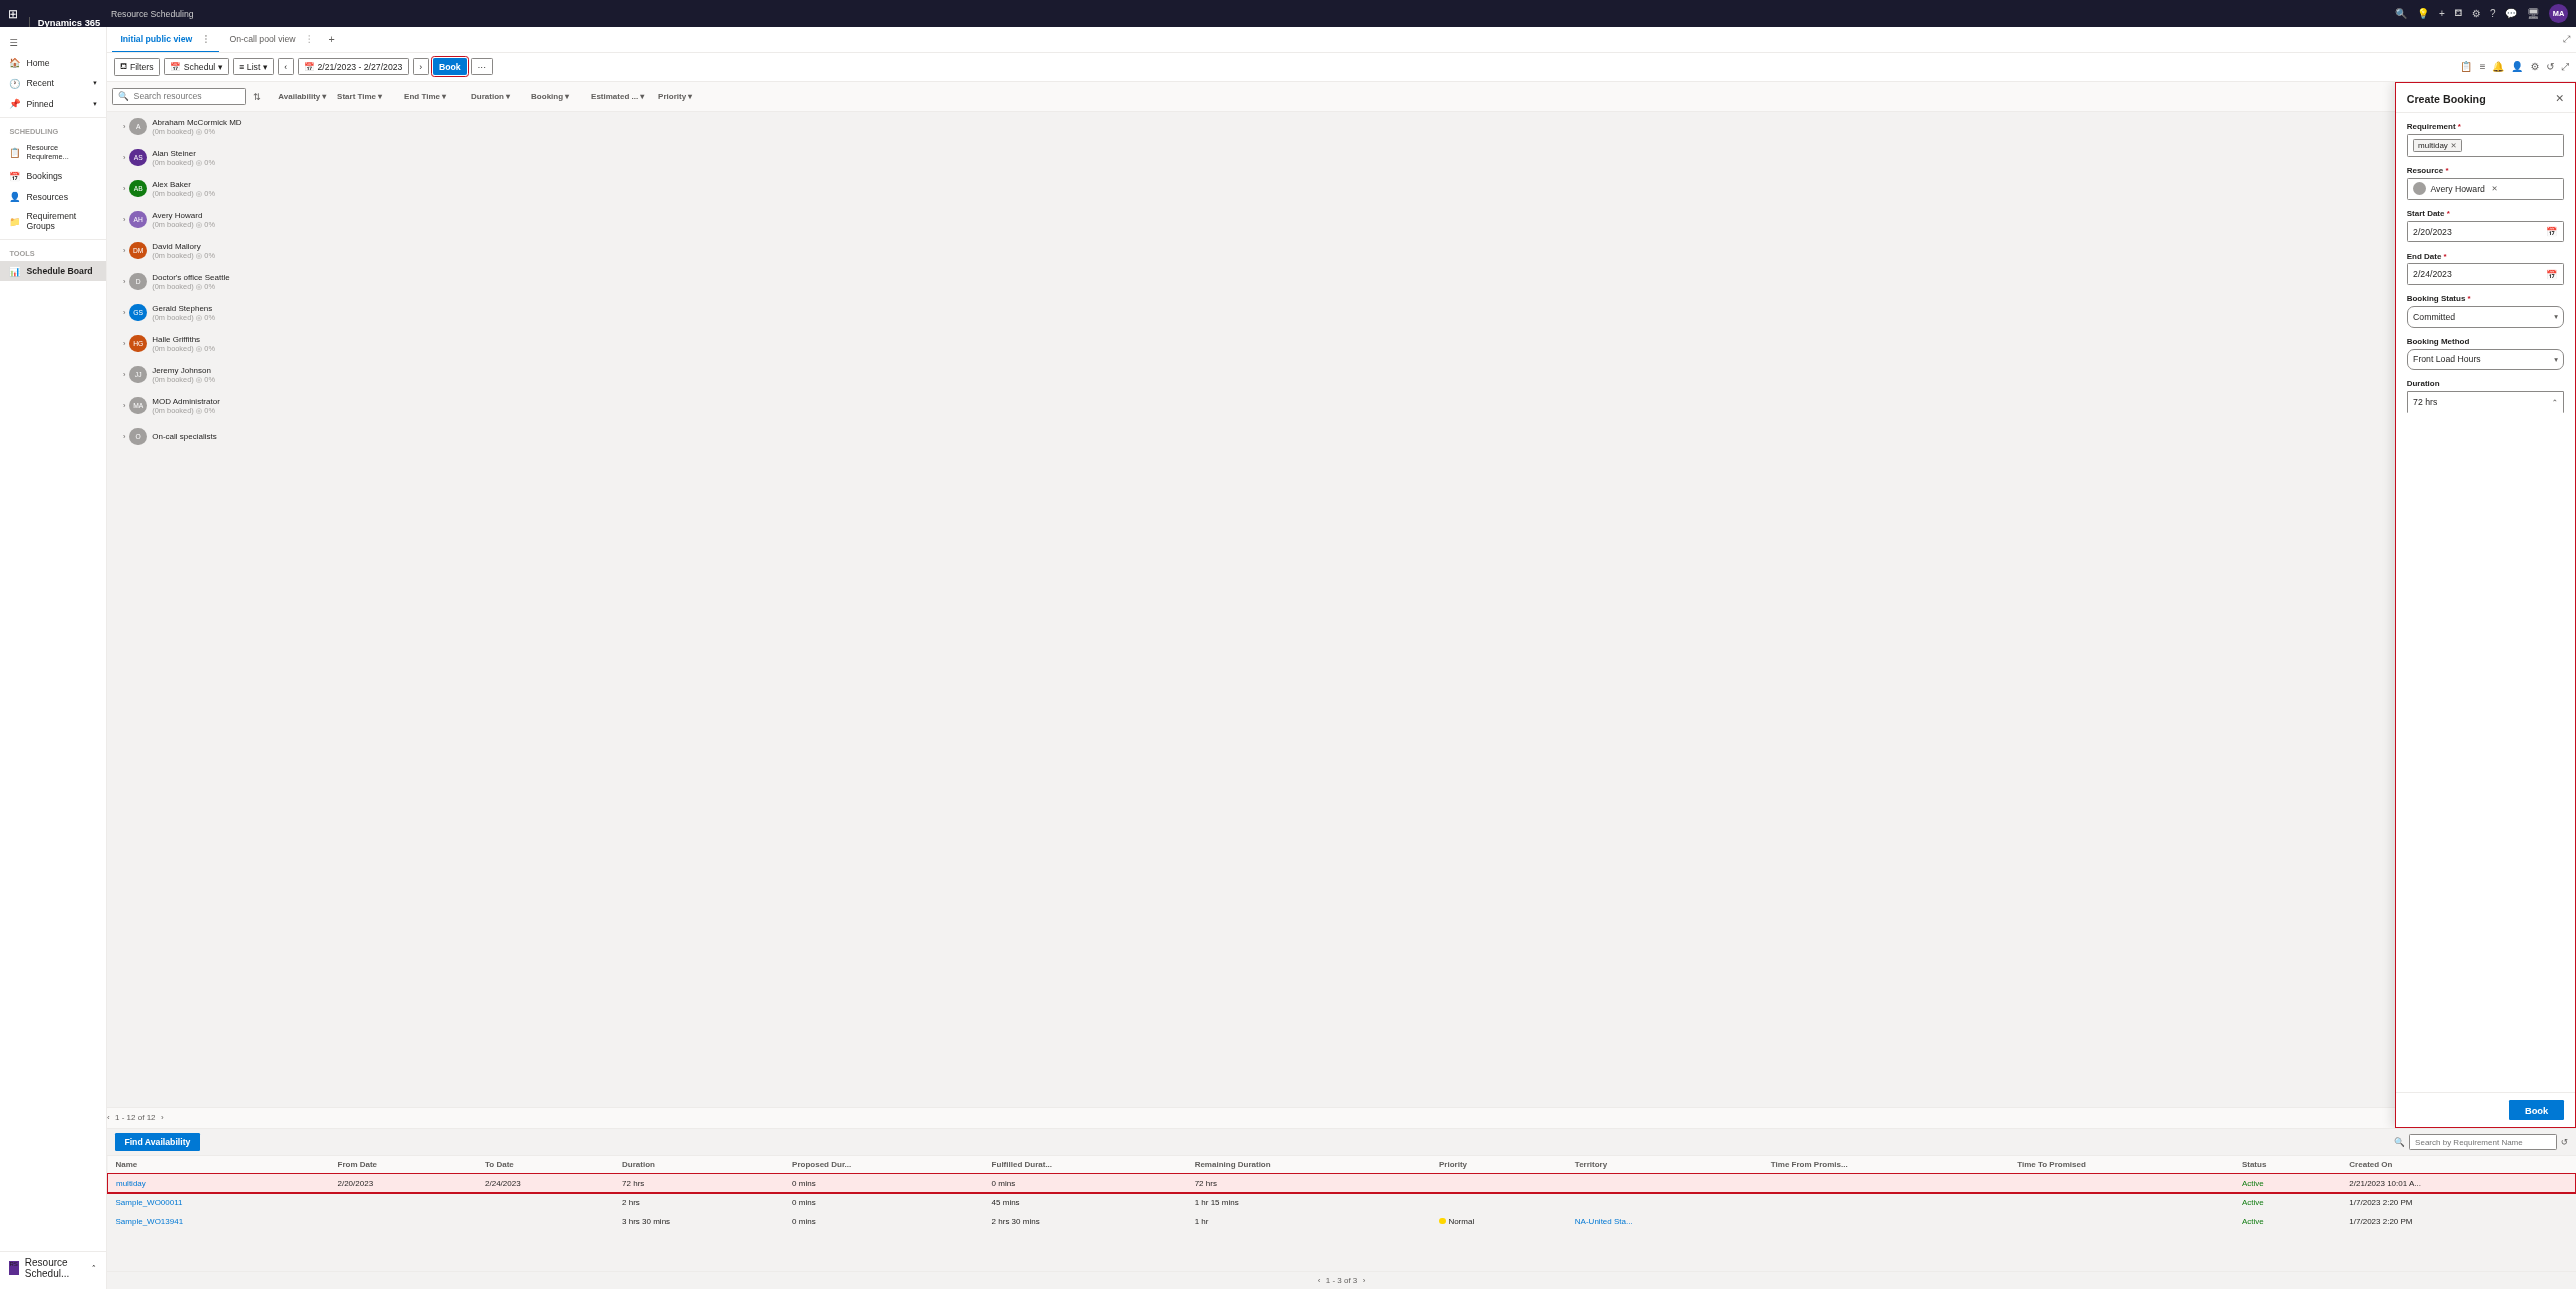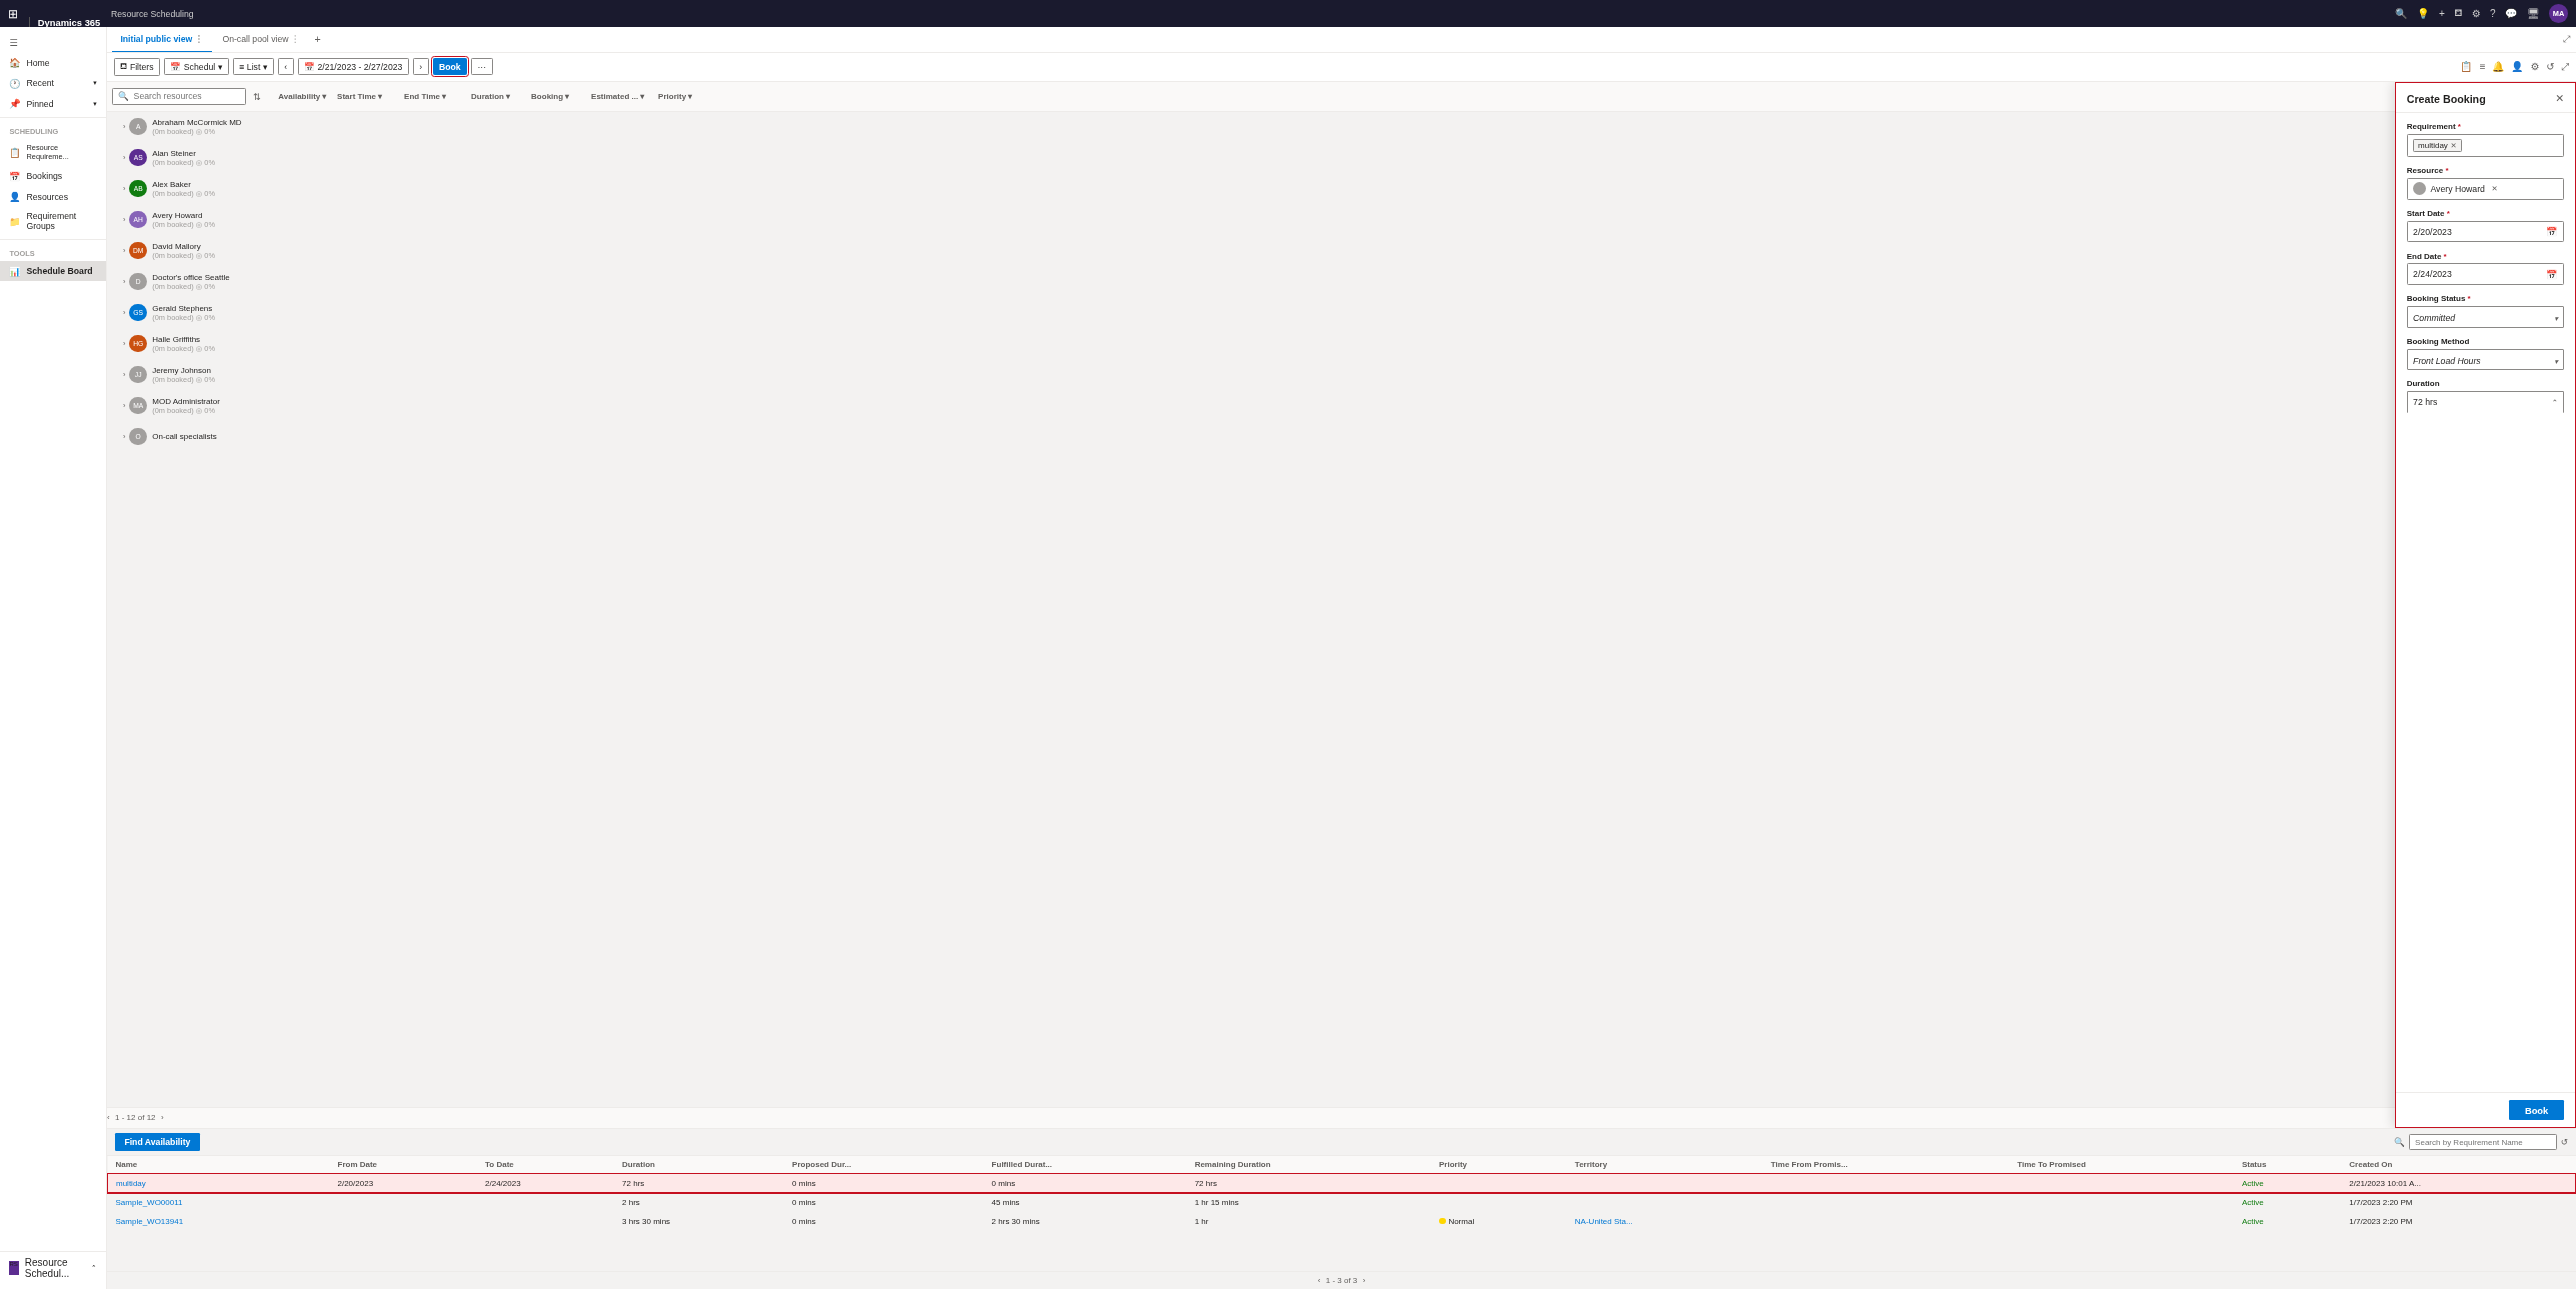--- a/index.html
+++ b/index.html
@@ -26,21 +26,21 @@
     .sidebar-item .icon { font-size: 9.4px; color: #605e5c; }
     .sidebar-section { padding: 6.7px 9.4px 2.7px; font-size: 7.4px; font-weight: 700; color: #a19f9d; text-transform: uppercase; }
     .sidebar-item.active { background: #e1dfdd; font-weight: 600; }
     .sidebar-divider { border: none; border-top: 0.7px solid #edebe9; margin: 2.7px 0; }
 
     
     .content { flex: 1; display: flex; flex-direction: column; overflow: hidden; }
 
     
     .tabs-bar { display: flex; align-items: center; background: #fff; border-bottom: 0.7px solid #edebe9; padding: 0 5.4px; height: 25.5px; gap: 2.7px; }
-    .tab { display: flex; align-items: center; gap: 2px; padding: 0 8px; height: 100%; cursor: pointer; font-size: 8.7px; border-bottom: 1.3px solid transparent; color: #605e5c; }
+    .tab { display: flex; align-items: center; gap: 9px; padding: 0 8px; height: 100%; cursor: pointer; font-size: 8.7px; border-bottom: 1.3px solid transparent; color: #605e5c; }
     .tab.active { border-bottom-color: #0078d4; color: #0078d4; font-weight: 600; }
     .tab-add { color: #605e5c; cursor: pointer; font-size: 10.7px; padding: 0 4px; }
 
     
     .toolbar { display: flex; align-items: center; background: #fff; border-bottom: 0.7px solid #edebe9; padding: 2.7px 6.7px; gap: 4px; height: 29.5px; }
     .toolbar-btn { display: flex; align-items: center; gap: 2.7px; padding: 2.7px 5.4px; border: 0.7px solid #8a8886; background: #fff; border-radius: 1.3px; cursor: pointer; font-size: 8.7px; color: #201f1e; }
     .toolbar-btn.primary { background: #0078d4; color: #fff; border-color: #0078d4; font-weight: 600; outline: 1.3px solid #c50f1f; outline-offset: 0.7px; }
     .toolbar-spacer { flex: 1; }
     .toolbar-right-icons { display: flex; gap: 6.7px; color: #605e5c; font-size: 10px; }
 
@@ -89,21 +89,21 @@
     .booking-body { padding: 9.4px 10.7px; flex: 1; overflow-y: auto; display: flex; flex-direction: column; gap: 9.4px; }
     .field-group { display: flex; flex-direction: column; gap: 2.7px; }
     .field-label { font-size: 8px; font-weight: 600; color: #201f1e; }
     .field-label .req { color: #c50f1f; }
     .field-tag-input { border: 0.7px solid #8a8886; border-radius: 1.3px; padding: 3.4px 5.4px; display: flex; align-items: center; gap: 4px; min-height: 21.5px; }
     .tag { background: #f3f2f1; border: 0.7px solid #8a8886; border-radius: 1.3px; padding: 1.3px 4px; font-size: 8px; display: flex; align-items: center; gap: 2.7px; }
     .tag-x { cursor: pointer; color: #605e5c; font-size: 7.4px; }
     .resource-tag { display: flex; align-items: center; gap: 4px; }
     .resource-tag-avatar { width: 13.4px; height: 13.4px; border-radius: 50%; background: #a19f9d; }
     .field-input { border: 0.7px solid #8a8886; border-radius: 1.3px; padding: 3.4px 5.4px; font-size: 8.7px; width: 100%; display: flex; align-items: center; justify-content: space-between; min-height: 21.5px; }
-    .field-select { border: 0.7px solid #8a8886; border-radius: 1px; padding: 3.4px 5.4px; font-size: 8.7px; width: 100%; display: flex; align-items: flex-end; justify-content: space-between; min-height: 21.5px; cursor: pointer; font-style: italic; }
+    .field-select { border: 0.7px solid #8a8886; border-radius: 7px; padding: 3.4px 5.4px; font-size: 8.7px; width: 100%; display: flex; align-items: center; justify-content: space-between; min-height: 21.5px; cursor: pointer; }
     .cal-icon { color: #605e5c; font-size: 9.4px; }
     .chevron { color: #605e5c; font-size: 7.4px; }
     .field-partial { border: 0.7px solid #8a8886; border-radius: 1.3px; padding: 3.4px 5.4px; font-size: 8.7px; width: 100%; display: flex; align-items: center; justify-content: space-between; min-height: 21.5px; border-bottom: none; }
 
     .booking-footer { padding: 6.7px 10.7px; border-top: 0.7px solid #edebe9; display: flex; justify-content: flex-end; }
     .book-btn { background: #0078d4; color: #fff; border: none; border-radius: 1.3px; padding: 4.7px 16px; font-size: 9.4px; font-weight: 600; cursor: pointer; }
 
     
     ::-webkit-scrollbar { width: 4px; height: 4px; }
     ::-webkit-scrollbar-track { background: #f3f2f1; }

